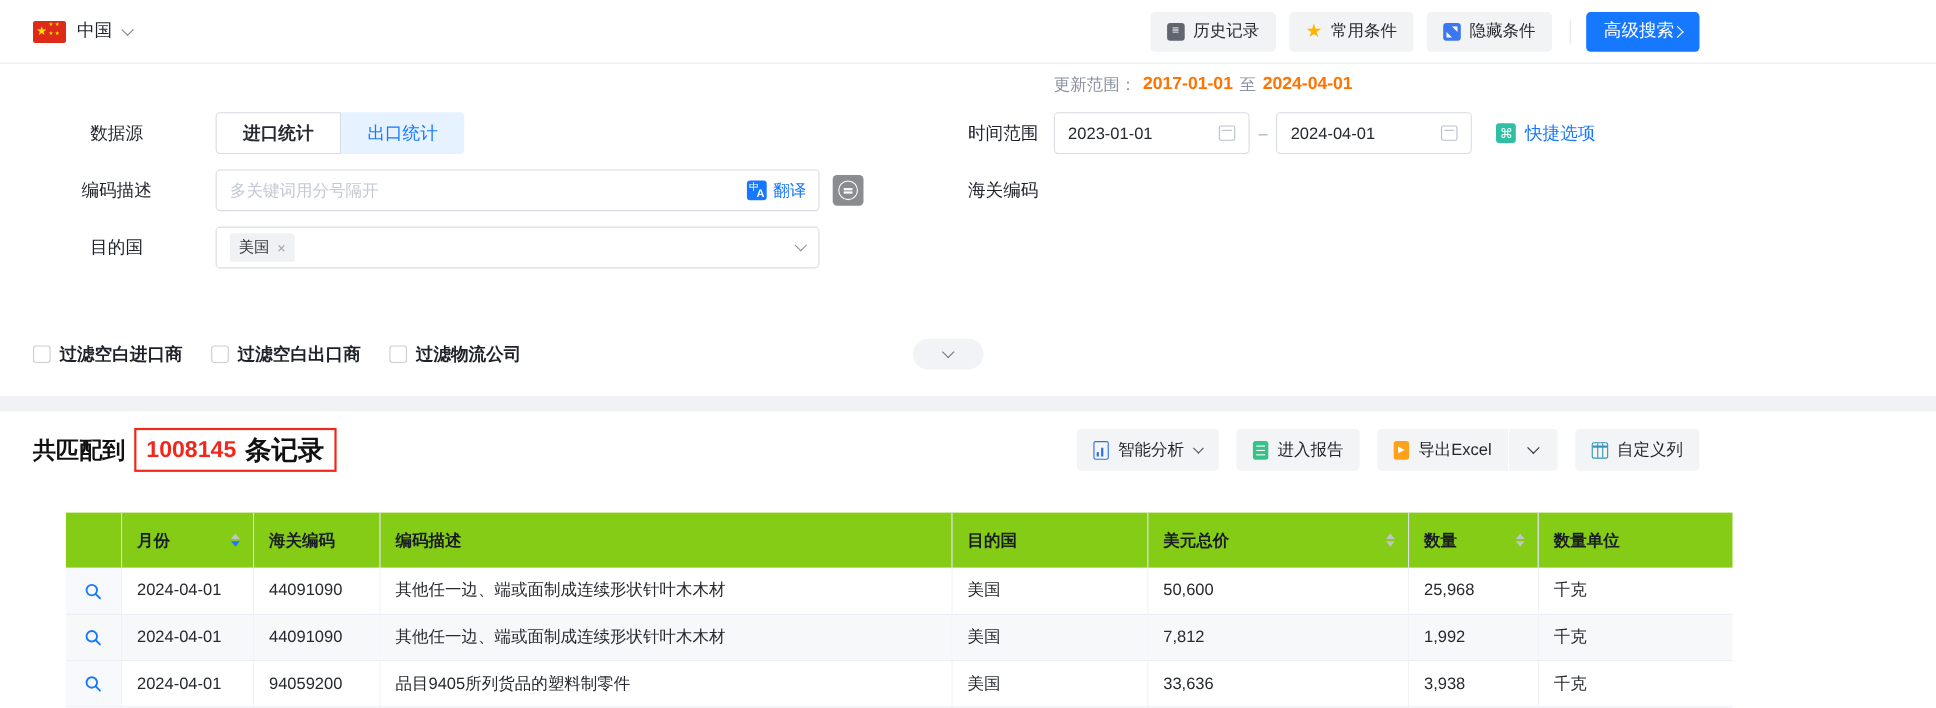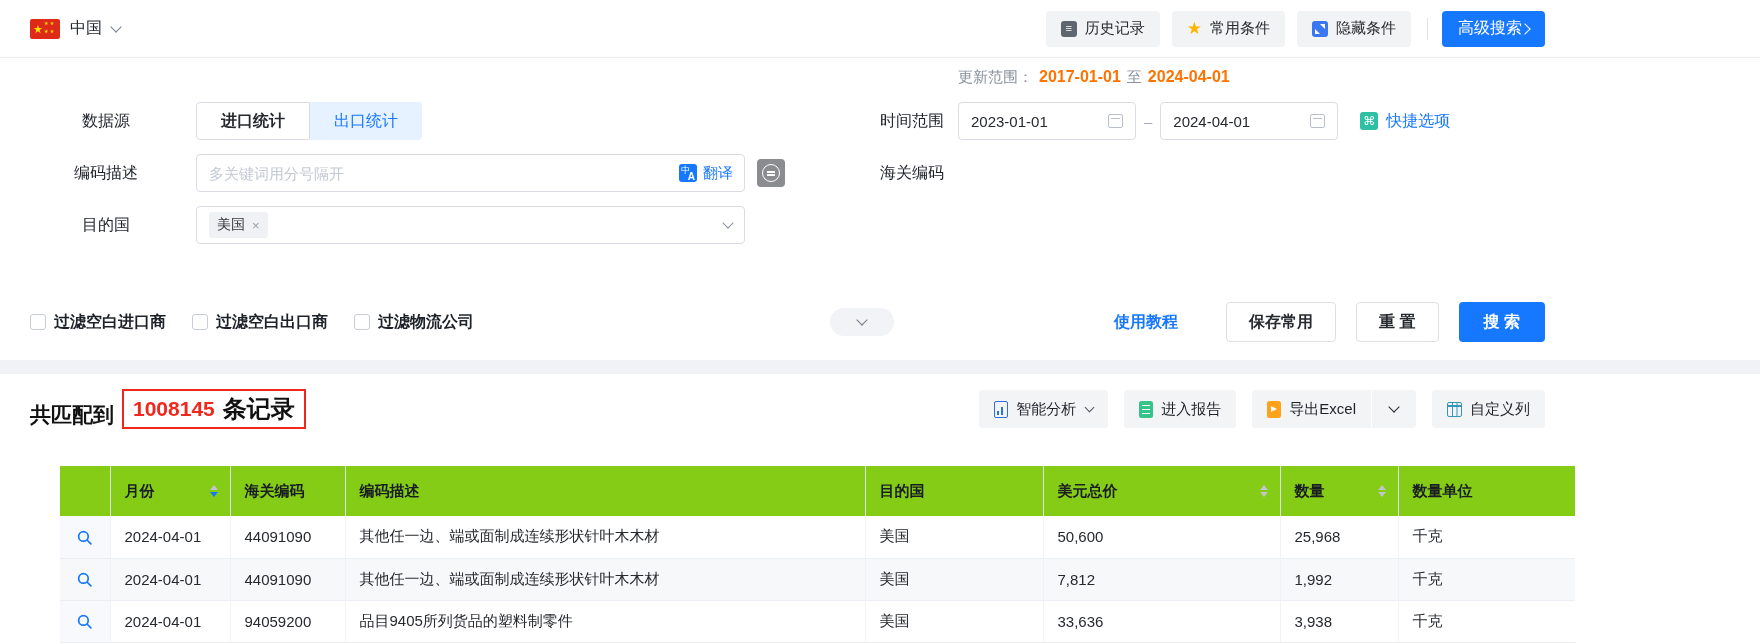--- a/index.html
+++ b/index.html
@@ -93,21 +93,21 @@
   .wbtn { height:40px; padding:0 22px; border:1px solid #dcdfe5; border-radius:4px; background:#fff;
           font-size:16px; color:#26292e; display:flex; align-items:center; margin-left:20px; cursor:pointer; }
   .sbtn { height:40px; padding:0 25px; background:#1677ff; color:#fff; border-radius:4px;
           font-size:16px; display:flex; align-items:center; margin-left:20px; cursor:pointer; }
 
   .band { width:1760px; height:14px; background:#f1f2f6; margin-top:18px; }
 
   
   .results { width:1515px; margin-left:30px; }
   .res-head { margin-top:14px; display:flex; align-items:center; height:42px; }
-  .match { font-size:21px; font-weight:bold; color:#111; display:flex; align-items:flex-end; }
+  .match { font-size:21px; font-weight:bold; color:#111; display:flex; align-items:center; }
   .redbox { border:2px solid #f2271c; padding:2px 9px; margin-left:8px; display:flex; align-items:center; }
   .redbox .num { color:#f2271c; font-size:21px; font-weight:bold; }
   .redbox .suf { color:#111; font-size:24px; font-weight:bold; margin-left:8px; }
   .res-actions { margin-left:auto; display:flex; align-items:center; }
   .abtn { height:38px; display:flex; align-items:center; gap:8px; background:#f3f4f6; border-radius:4px;
           padding:0 15px; font-size:15px; color:#1f2329; margin-left:16px; cursor:pointer; }
   .abtn .chev { width:7px; height:7px; color:#4e545e; margin-left:2px; }
   .split { display:flex; margin-left:16px; }
   .split .abtn { margin-left:0; border-radius:4px 0 0 4px; }
   .split .seg2 { width:44px; height:38px; background:#f3f4f6; border-radius:0 4px 4px 0;
@@ -246,26 +246,20 @@
     <div class="cbitem">
       <span class="cbox"></span>
       <span class="cblab">过滤空白出口商</span>
     </div>
     <div class="cbitem">
       <span class="cbox"></span>
       <span class="cblab">过滤物流公司</span>
     </div>
     <div class="pill">
       <span class="chev"></span>
-    </div>
-    <div class="cb-right">
-      <span class="blue-link tutorial">使用教程</span>
-      <div class="wbtn">保存常用</div>
-      <div class="wbtn">重 置</div>
-      <div class="sbtn">搜 索</div>
     </div>
   </div>
 </div>
 
 <div class="band"></div>
 
 <div class="results">
   <div class="res-head">
     <div class="match">
       <span>共匹配到</span>

